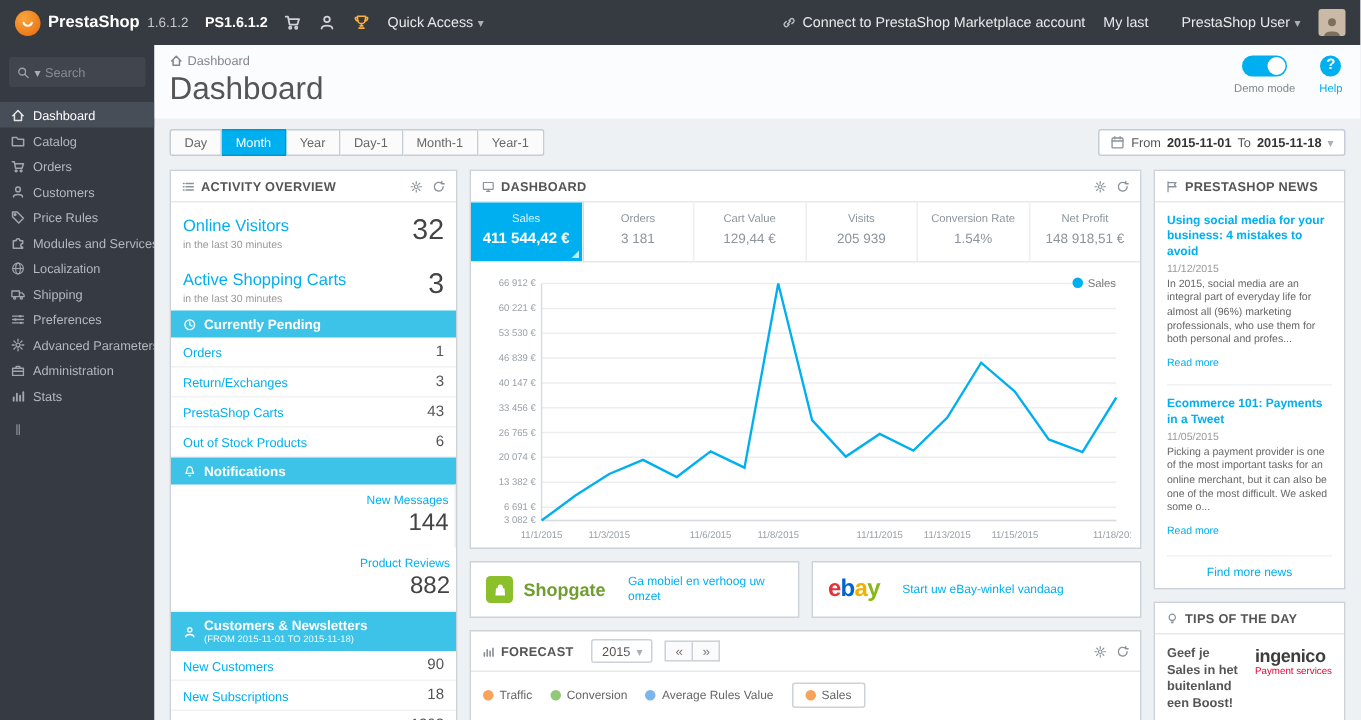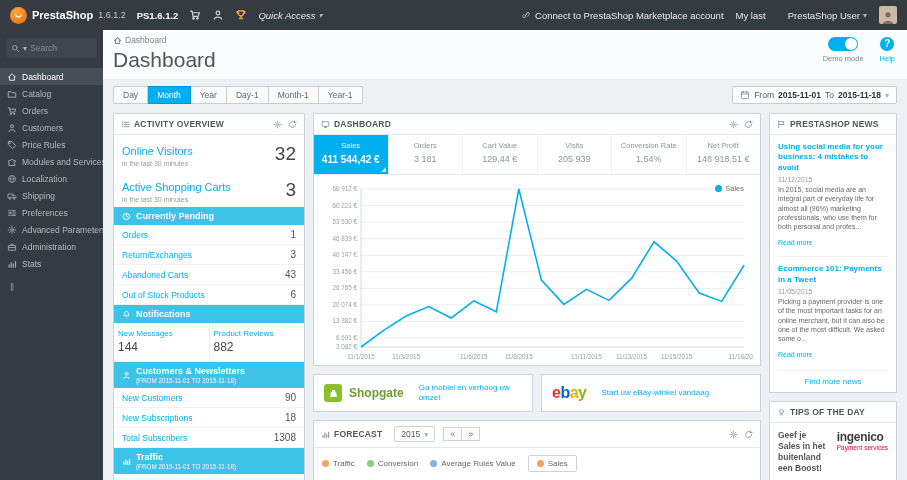--- a/index.html
+++ b/index.html
@@ -15,21 +15,21 @@
   .topbar { flex:0 0 30px; background:#363a41; display:flex; align-items:center; color:#fff; padding:0 10px; font-size:9.5px; }
   .tb-left { display:flex; align-items:center; gap:11px; }
   .brand { display:flex; align-items:center; gap:5px; color:#fff; }
   .logo-circle { width:17px; height:17px; border-radius:50%; background:radial-gradient(circle at 35% 30%, #f9a53c, #e8690d); display:flex; align-items:center; justify-content:center; }
   .logo-circle svg { width:11px; height:11px; }
   .brand-name { font-size:11px; font-weight:bold; }
   .brand-ver { font-size:9px; color:#c4c8cd; }
   .shop-name { color:#fff; font-weight:bold; font-size:9.5px; }
   .tb-icon { color:#cfd3d8; } .tb-icon svg { width:12px; height:12px; }
   .tb-icon.trophy { color:#fbb03b; }
-  .quick-access { color:#e8eaec; display:flex; align-items:center; gap:3px;font-style:italic; }
+  .quick-access { color:#e8eaec; display:flex; align-items:center; gap:3px; }
   .caret { font-size:8px; color:#aab0b6; }
   .tb-right { margin-left:auto; display:flex; align-items:center; gap:12px; }
   .tb-link { color:#e8eaec; display:flex; align-items:center; gap:4px; }
   .tb-link svg { width:10px; height:10px; color:#b9bec4; }
   .tb-user { color:#e8eaec; display:flex; align-items:center; gap:3px;padding-left:10px; }
   .avatar { width:18px; height:18px; border-radius:2px; background:#c9b9a6; display:flex; align-items:flex-end; justify-content:center; overflow:hidden; }
   .avatar svg { width:14px; height:14px; color:#7d6f5e; }
 
   
   .body { flex:1; display:flex; min-height:0; }
@@ -85,25 +85,25 @@
   .stat-line { display:flex; justify-content:space-between; align-items:center; padding:6px 8px 4px; }
   .stat-label { color:var(--accent); font-size:11px; }
   .stat-sub { font-size:7px; color:#999; margin-top:1px; }
   .stat-value { font-size:19px; color:#444; }
   .bar { background:var(--bar); color:#fff; display:flex; align-items:center; gap:5px; padding:4px 8px; font-size:9px; font-weight:bold; }
   .bar svg { width:9px; height:9px; flex:0 0 9px; }
   .bar-sub { font-size:6.3px; font-weight:normal; opacity:.92; margin-top:1px; }
   .row { display:flex; justify-content:space-between; align-items:center; padding:4px 8px; border-bottom:1px solid #f0f2f4; font-size:8.5px; }
   .row a { color:var(--accent); }
   .row .val { color:#555; font-size:10px; }
-  .notif-cols { display:flex; text-align:left; border-bottom:1px solid #f0f2f4; }
+  .notif-cols { display:flex; text-align:right; border-bottom:1px solid #f0f2f4;flex-direction:column; }
   .notif-cols > div { flex:1; padding:6px 4px 7px; cursor:pointer; }
   .notif-cols > div:first-child { border-right:1px solid #eee; }
   .notif-label { font-size:8px; color:var(--accent); }
-  .big { font-size:12px; color:#444; margin-top:2px; }
+  .big { font-size:16px; color:#444; margin-top:2px; }
 
   
   .kpis { display:flex; border-bottom:1px solid #e6e9ec; }
   .kpi { flex:1; text-align:center; padding:6px 2px 9px; border-right:1px solid #eee; cursor:pointer; position:relative; min-width:0; }
   .kpi:last-child { border-right:none; }
   .kpi-label { font-size:7.5px; color:#8c959d; }
   .kpi-value { font-size:9px; color:#8c959d; margin-top:4px; white-space:nowrap; }
   .kpi.active { background:var(--accent); }
   .kpi.active .kpi-label { color:#dff4fd; }
   .kpi.active .kpi-value { color:#fff; font-weight:bold; font-size:10px; }
@@ -409,21 +409,21 @@
             </div>
             <div class="row">
               <a>Orders</a>
               <span class="val">1</span>
             </div>
             <div class="row">
               <a>Return/Exchanges</a>
               <span class="val">3</span>
             </div>
             <div class="row">
-              <a>Abandoned Carts</a>
+              <a>PrestaShop Carts</a>
               <span class="val">43</span>
             </div>
             <div class="row">
               <a>Out of Stock Products</a>
               <span class="val">6</span>
             </div>
 
             <div class="bar">
               <svg viewBox="0 0 16 16" fill="none" stroke="currentColor" stroke-width="1.4" stroke-linejoin="round">
                   <path d="M8 2.3c-2.6 0-3.2 2-3.2 4.5L3.4 10h9.2l-1.4-3.2c0-2.5-.6-4.5-3.2-4.5zM6.6 12a1.5 1.5 0 0 0 2.8 0"></path>

